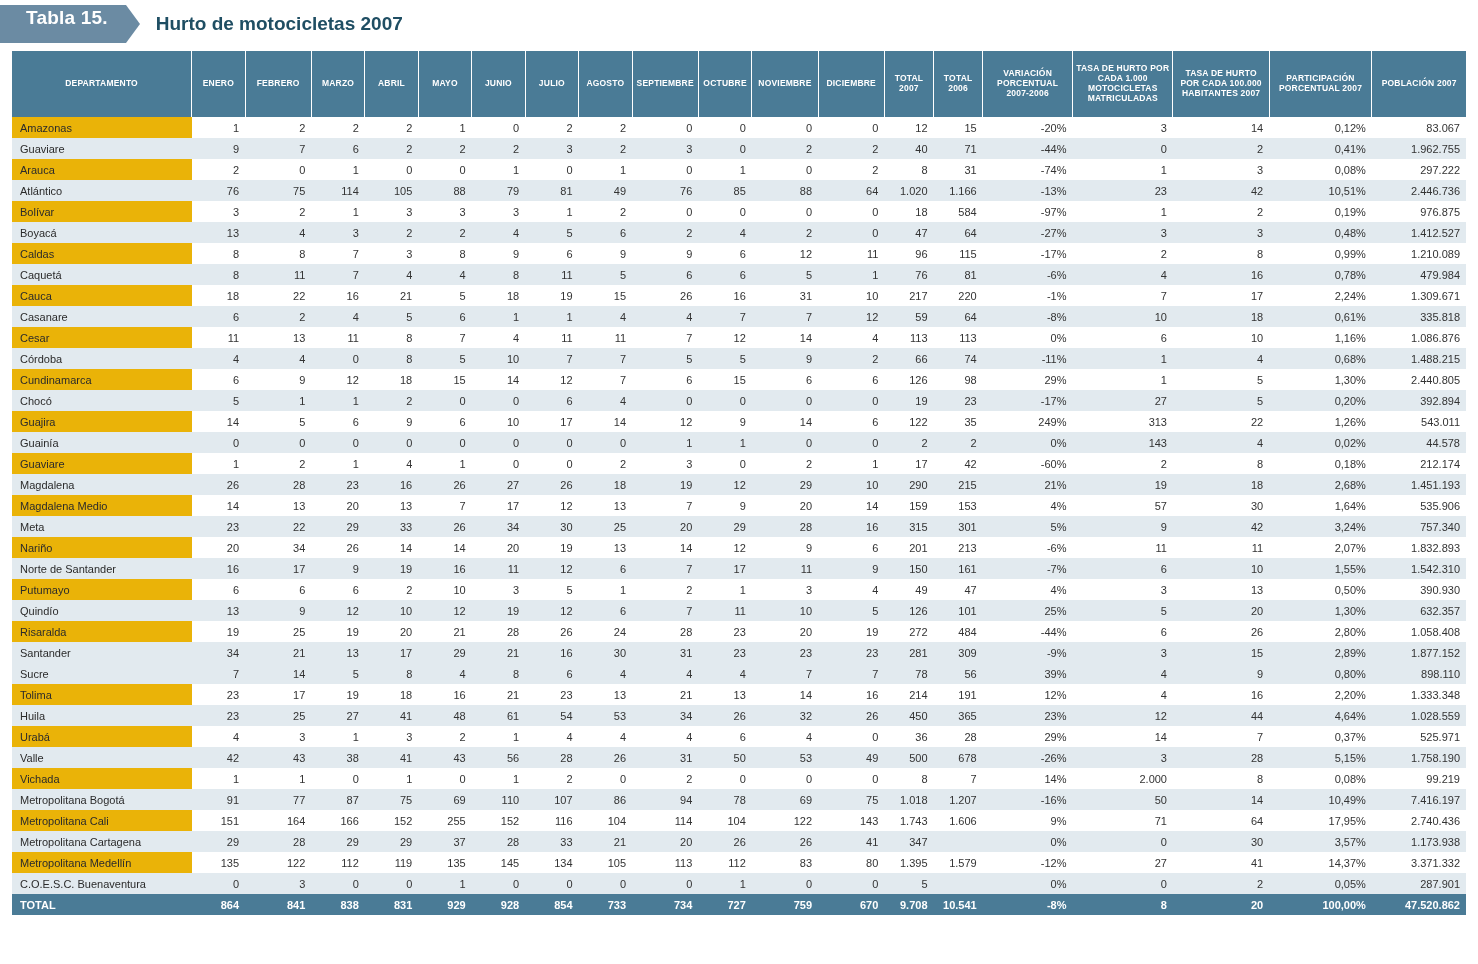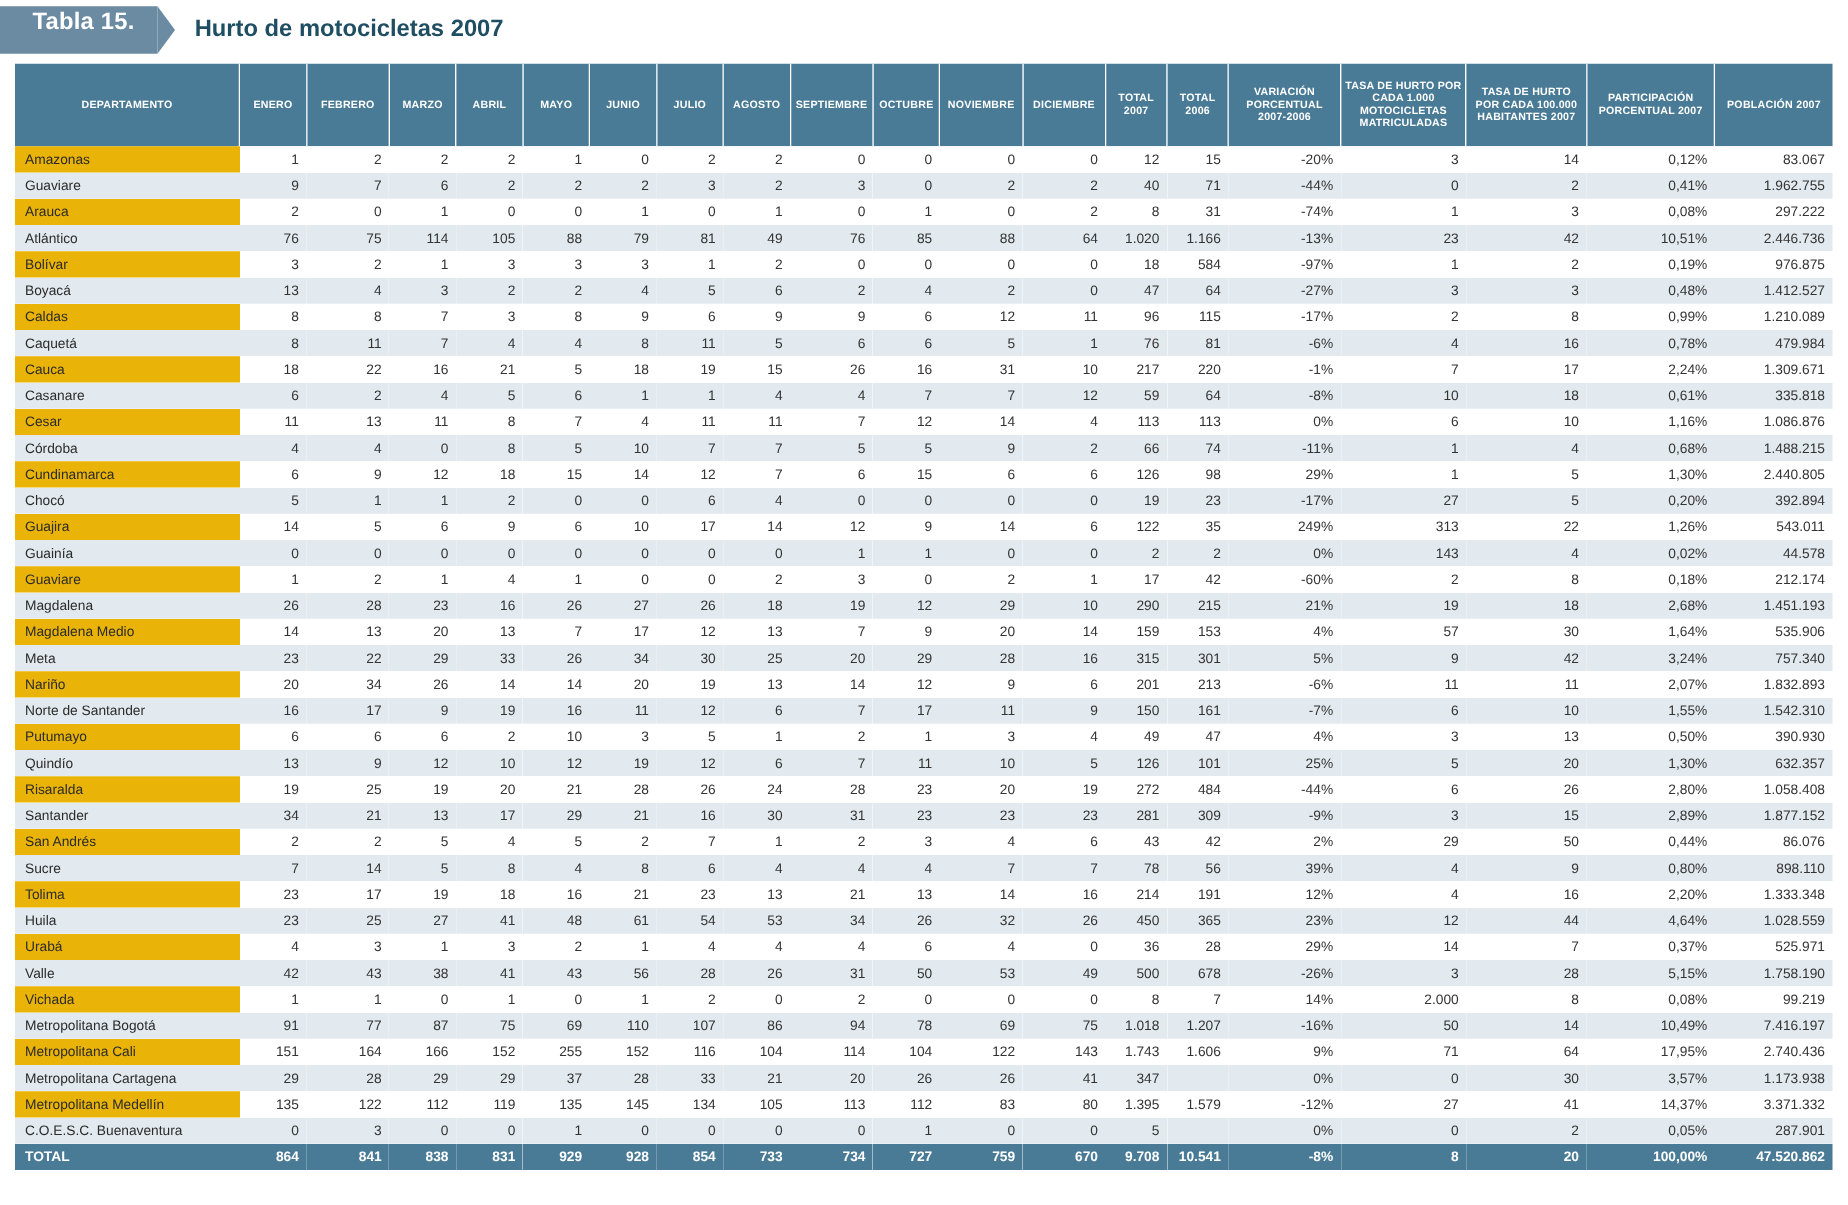--- a/index.html
+++ b/index.html
@@ -735,42 +735,20 @@
           <td>23</td>
           <td>23</td>
           <td>281</td>
           <td>309</td>
           <td>-9%</td>
           <td>3</td>
           <td>15</td>
           <td>2,89%</td>
           <td>1.877.152</td>
         </tr>
-        <tr class="odd">
-          <td class="dep">San Andrés</td>
-          <td>2</td>
-          <td>2</td>
-          <td>5</td>
-          <td>4</td>
-          <td>5</td>
-          <td>2</td>
-          <td>7</td>
-          <td>1</td>
-          <td>2</td>
-          <td>3</td>
-          <td>4</td>
-          <td>6</td>
-          <td>43</td>
-          <td>42</td>
-          <td>2%</td>
-          <td>29</td>
-          <td>50</td>
-          <td>0,44%</td>
-          <td>86.076</td>
-        </tr>
         <tr class="even">
           <td class="dep">Sucre</td>
           <td>7</td>
           <td>14</td>
           <td>5</td>
           <td>8</td>
           <td>4</td>
           <td>8</td>
           <td>6</td>
           <td>4</td>

